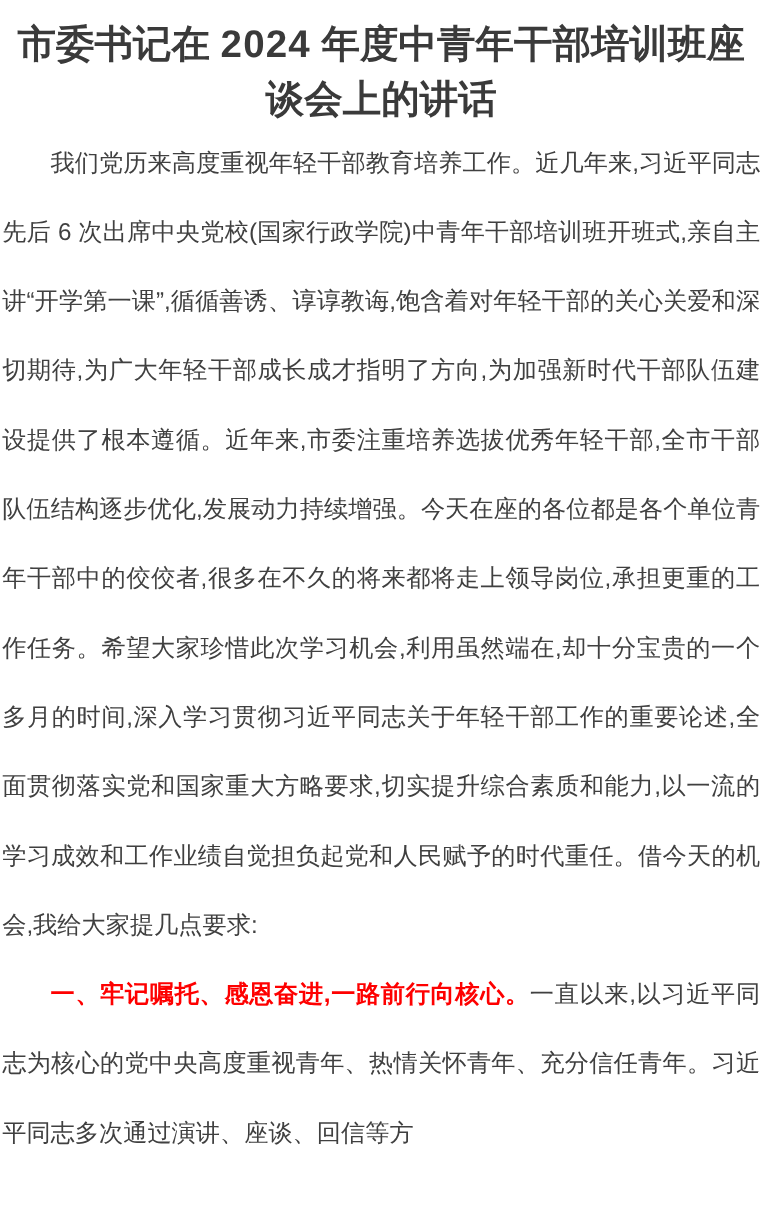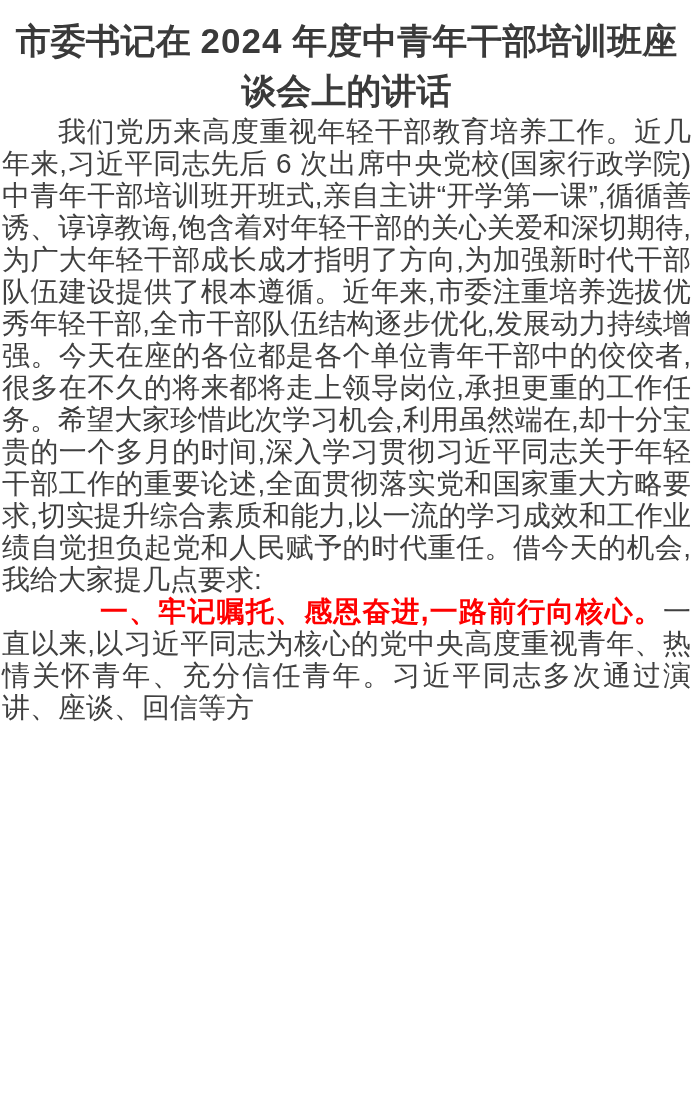--- a/index.html
+++ b/index.html
@@ -36,31 +36,30 @@
   }
   .salutation {
     margin: 38px 0 0 0;
     font-size: 26px;
     line-height: 55px;
     color: var(--body-color);
     text-align: justify;
   }
   .para {
     margin: 0;
-    font-size: 28px;
-    line-height: 32px;
+    font-size: 22px;
+    line-height: 63px;
     color: var(--body-color);
     text-align: justify;
     text-indent: 2em;
     word-break: break-all;
   }
   .section-heading-red {
     color: var(--red-color);
     font-weight: 700;
-    margin-left: 42px;
   }
 </style>
 </head>
 <body>
 
 <div class="page">
 
   <h1 class="doc-title"><span>市委书记在 </span><span class="title-year">2024</span><span> 年度中青年干部培训班座谈会上的讲话</span></h1>
 
 

